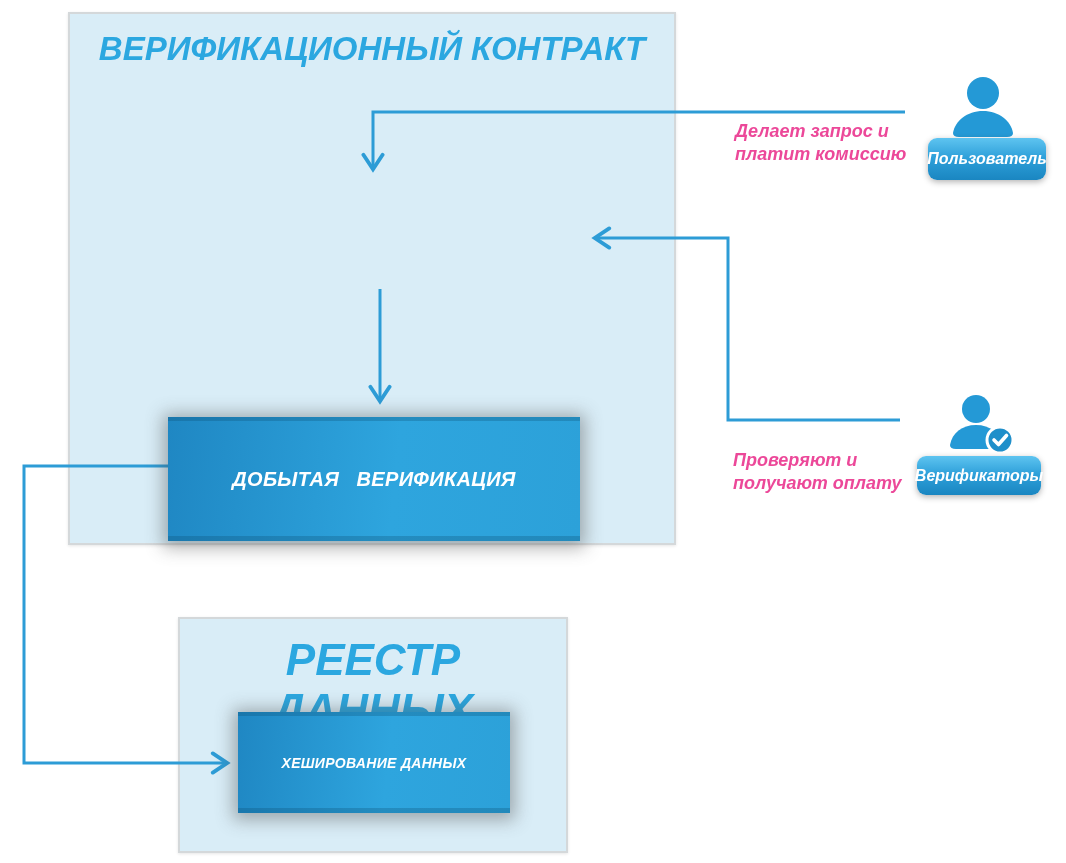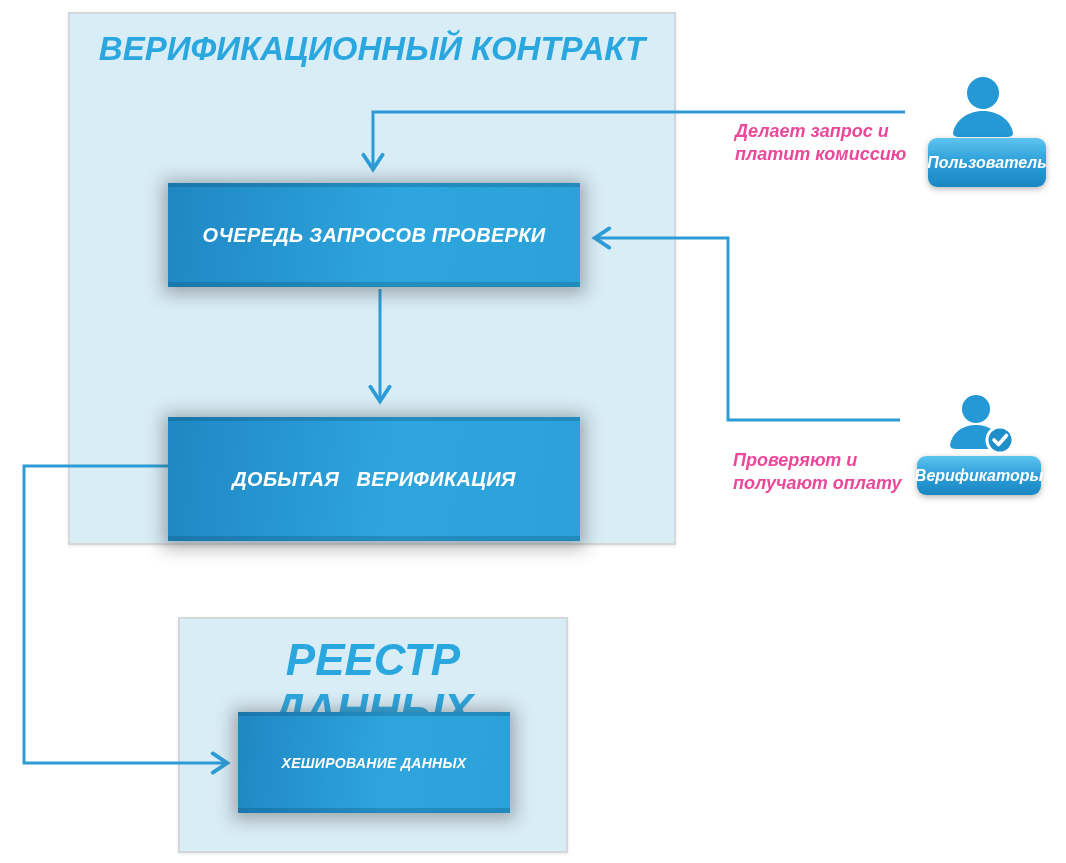--- a/index.html
+++ b/index.html
@@ -41,21 +41,21 @@
   .arrows polyline { fill:none; stroke:#2d9cd6; stroke-width:3; }
 
   
   .actor-icon { position:absolute; z-index:4; }
   .pill {
     position:absolute; z-index:5; display:flex; align-items:center; justify-content:center;
     border-radius:9px; color:#ffffff; font-weight:bold; font-style:italic;
     background:linear-gradient(180deg, #5ec4f0 0%, #2d9fd9 48%, #1a86c1 100%);
     box-shadow:0 2px 6px rgba(0,0,0,0.30);
   }
-  .pill-user      { left:928px; top:138px; width:118px; height:49px; font-size:16px; }
+  .pill-user      { left:928px; top:138px; width:118px; height:42px; font-size:16px; }
   .pill-verifiers { left:917px; top:456px; width:124px; height:39px; font-size:16px; }
 
   .annotation {
     position:absolute; z-index:4; color:#ec4899; font-weight:bold; font-style:italic;
     font-size:18px; line-height:1.3; white-space:pre-line;
   }
   .annotation-user      { left:735px; top:120px; text-align:left;  }
   .annotation-verifiers { left:733px; top:449px; width:192px; }
 </style>
 </head>
@@ -76,23 +76,20 @@
       <marker id="ah" markerWidth="8" markerHeight="8" viewBox="0 0 10 10" refX="7" refY="5" orient="auto">
         <path d="M1.5 1 L7.5 5 L1.5 9" fill="none" stroke="#2d9cd6" stroke-width="1.6" stroke-linecap="round"></path>
       </marker>
     </defs>
     <polyline points="905,112 373,112 373,168" marker-end="url(#ah)"></polyline>
     <polyline points="900,420 728,420 728,238 596,238" marker-end="url(#ah)"></polyline>
     <polyline points="380,289 380,400" marker-end="url(#ah)"></polyline>
     <polyline points="168,466 24,466 24,763 226,763" marker-end="url(#ah)"></polyline>
   </svg>
 
-  <div class="node node-queue">
-    <span>ОЧЕРЕДЬ ЗАПРОСОВ ПРОВЕРКИ</span>
-  </div>
 
   <div class="node node-mined">
     <span>ДОБЫТАЯ   ВЕРИФИКАЦИЯ</span>
   </div>
 
   <div class="node node-hashing">
     <span>ХЕШИРОВАНИЕ ДАННЫХ</span>
   </div>
 
   <svg class="actor-icon" style="left:949px; top:75px;" width="70" height="62" viewBox="0 0 70 62" aria-hidden="true">

